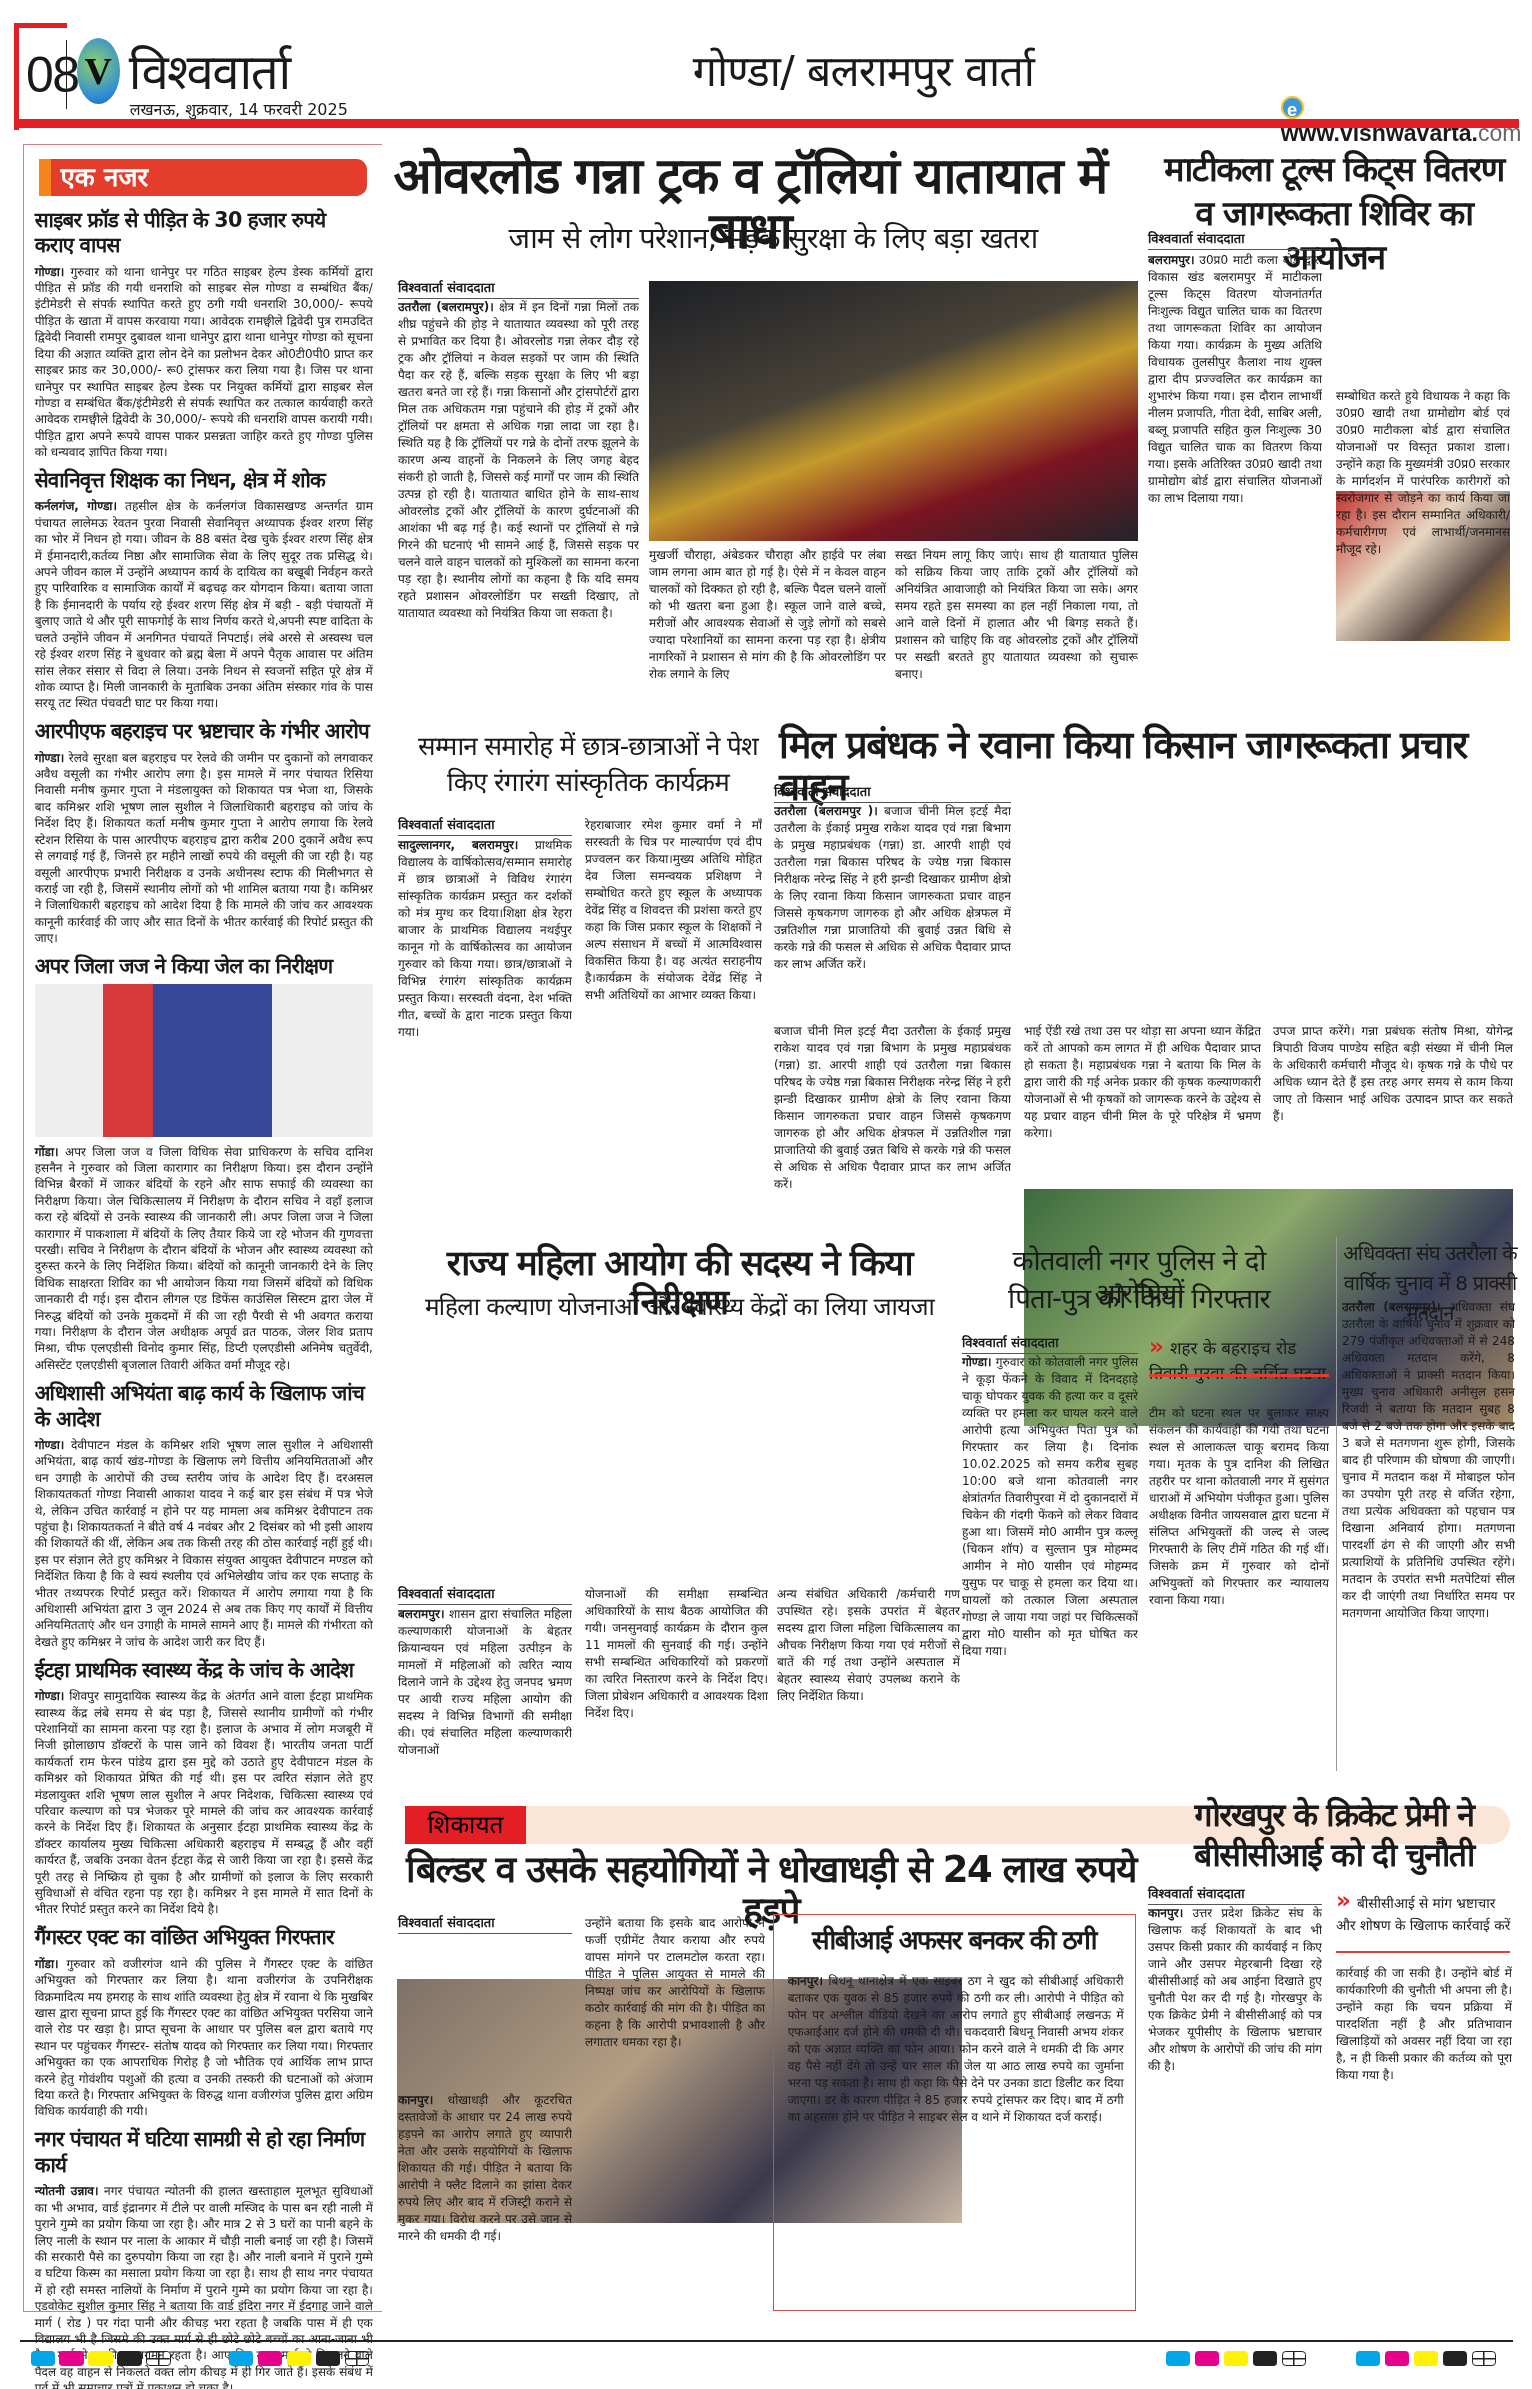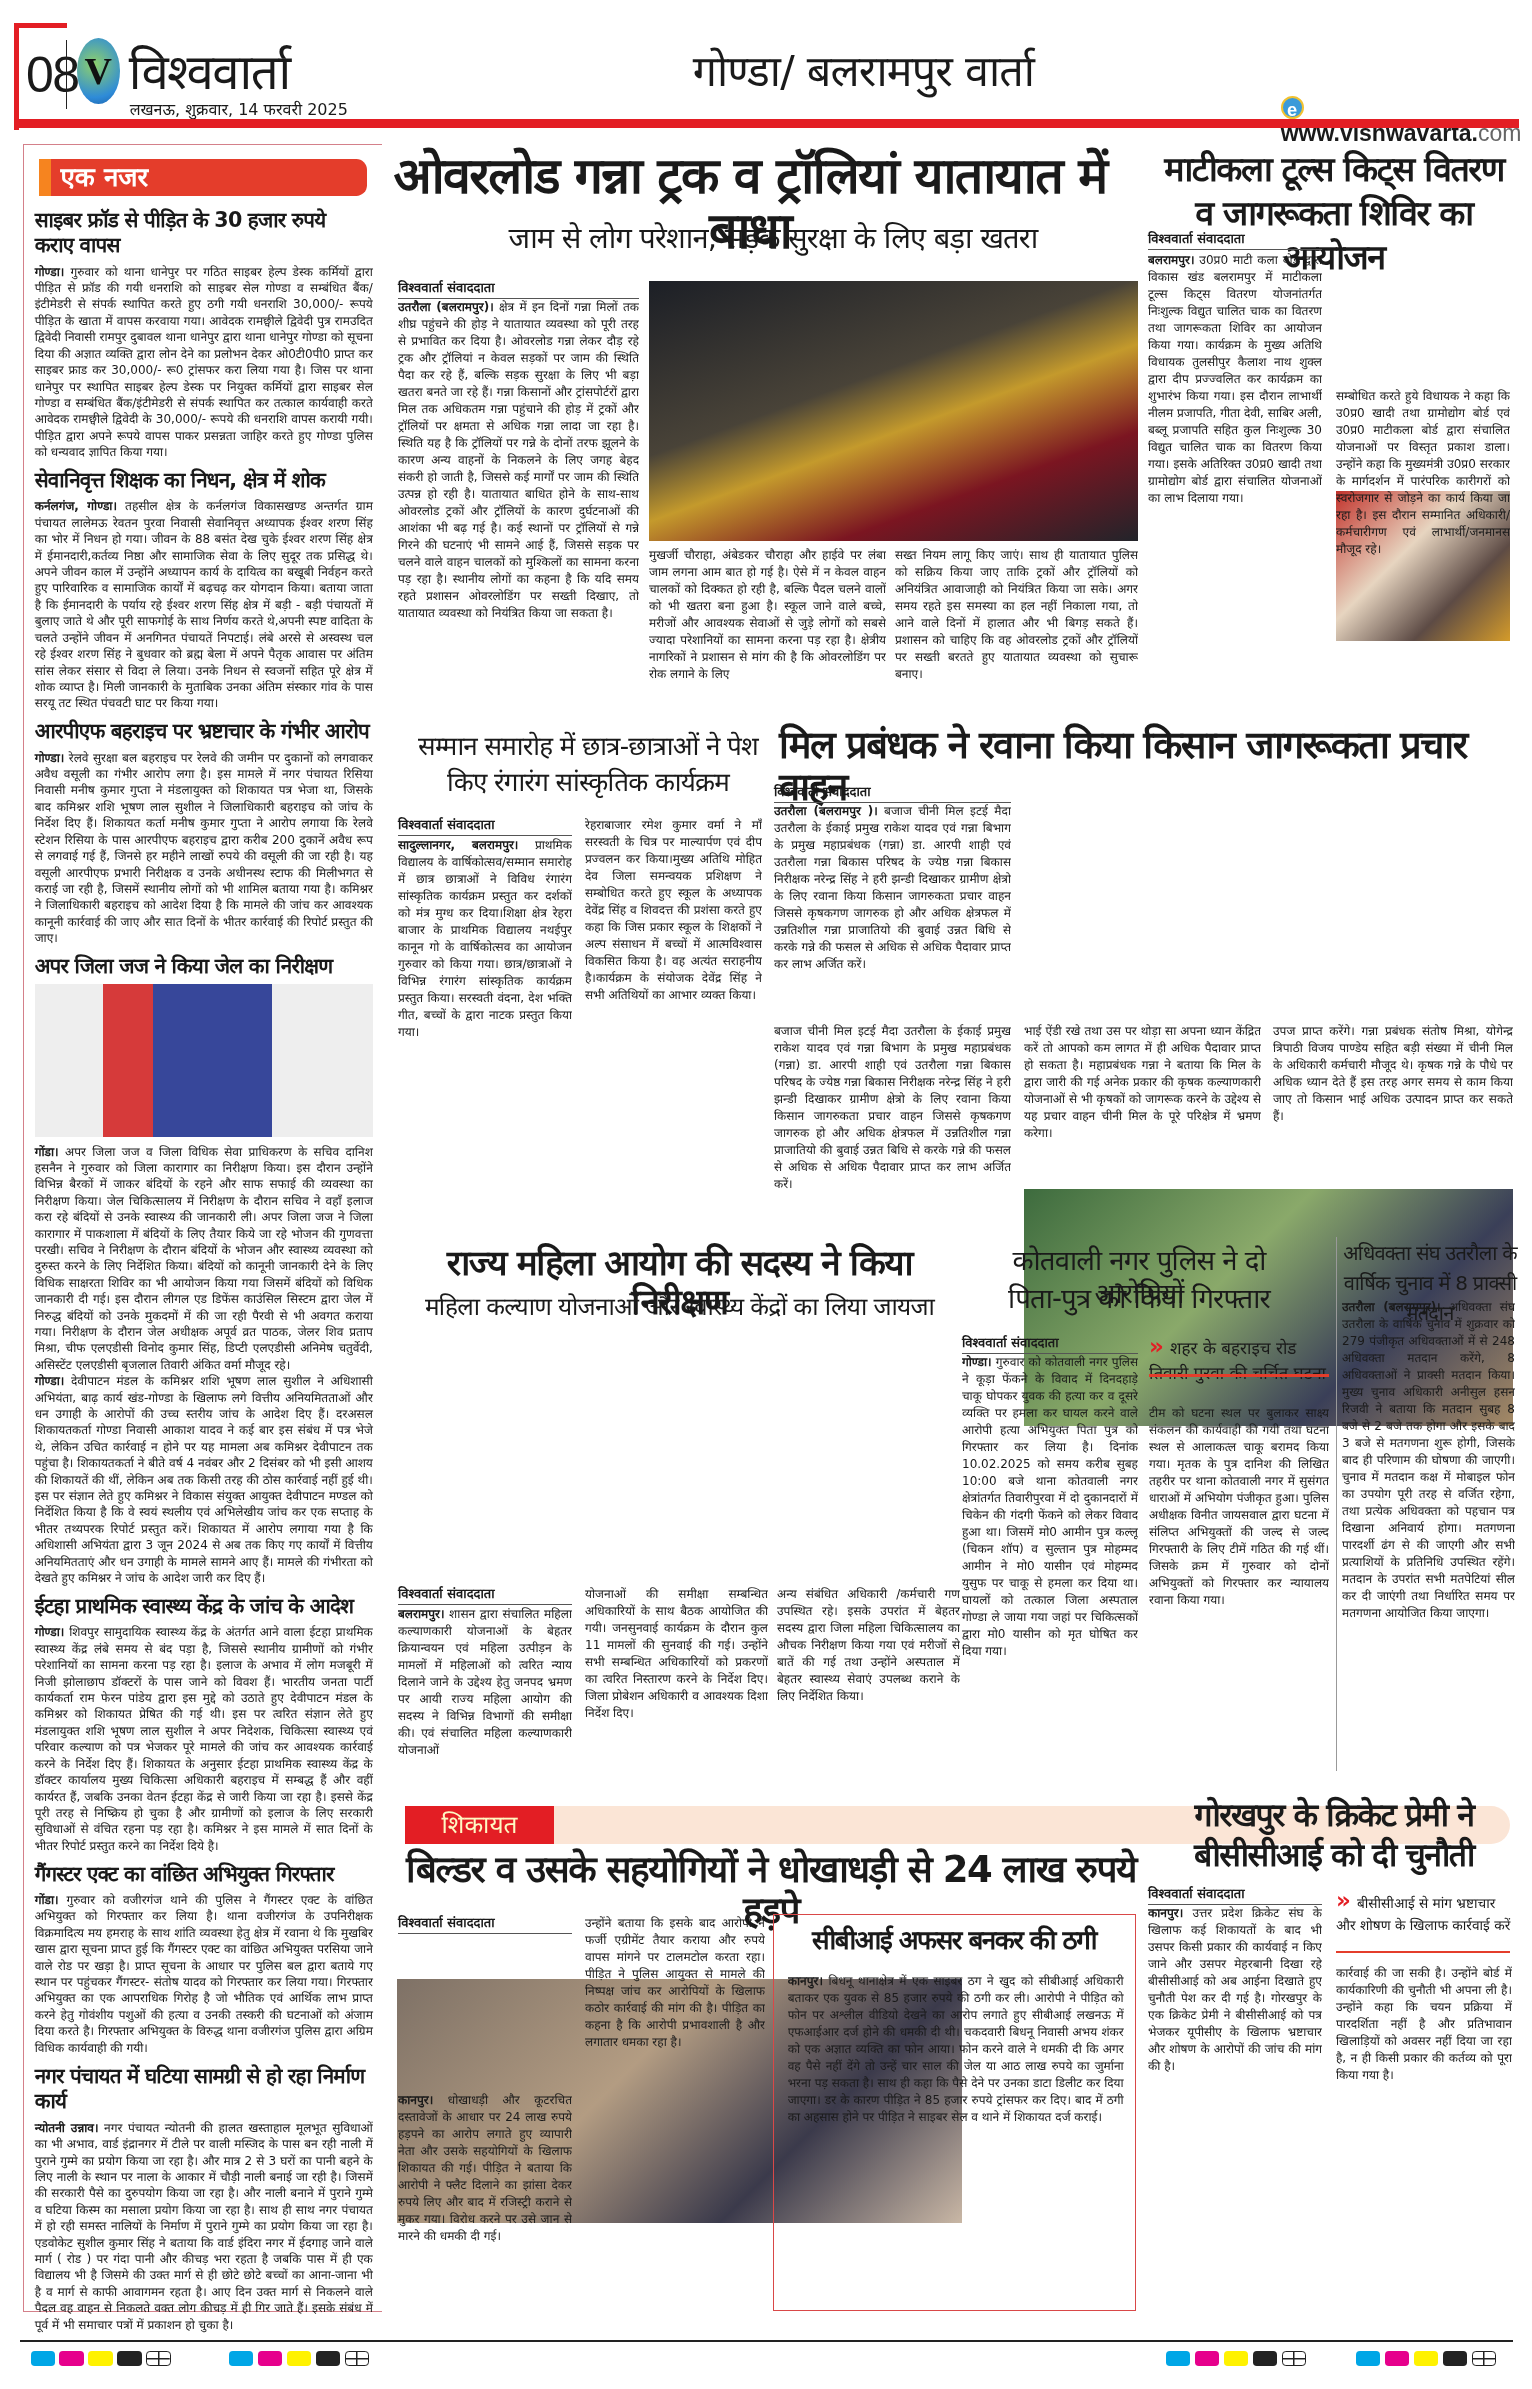--- a/index.html
+++ b/index.html
@@ -33,21 +33,21 @@
 .head{position:absolute;font-weight:700;letter-spacing:-1.5px;line-height:1.1}
 .sub{position:absolute;letter-spacing:-0.8px;line-height:1.2}
 .byline{position:absolute;font-size:13px;font-weight:700;border-bottom:1.1px solid #555;padding-bottom:2.3px}
 .body{position:absolute;font-size:12px;line-height:17px;text-align:justify}
 .body b{font-weight:700}
 .colrule{position:absolute;width:0.8px;background:#999}
 .pointer{position:absolute;font-size:17px;line-height:1.4}
 .pointer .chev{color:#e31e24;font-weight:700;font-size:23px;margin-right:6.1px}
 .redline{position:absolute;height:3.1px;background:#e43d2b}
 .complaint{position:absolute;left:405px;top:1806px;width:1105px;height:38px;background:#fbe5d6;border-radius:0 19px 19px 0}
-.complaint .tag{position:absolute;left:0;top:0;width:149px;height:38px;background:#e31e24;color:#fef9c3;font-size:24.4px;text-align:center;line-height:38px}
+.complaint .tag{position:absolute;left:0;top:0;width:121px;height:38px;background:#e31e24;color:#000000;font-size:24.4px;text-align:center;line-height:38px}
 .complaint .txt{position:absolute;left:164px;top:3.1px;font-size:24.4px;letter-spacing:-0.8px}
 .cbi{position:absolute;left:773px;top:1914px;width:363px;height:397px;border:1.5px solid #d94848}
 .reg{position:absolute;display:flex;gap:4.6px}
 .reg i{display:block;width:24.4px;height:15.3px;border-radius:3.8px}
 .reg .grid{border:1.5px solid #222;background:linear-gradient(#222,#222) center/1.5px 100% no-repeat,linear-gradient(#222,#222) center/100% 1.5px no-repeat}
 .bottomrule{position:absolute;left:20px;top:2340px;width:1493px;height:1.5px;background:#222}
 </style>
 </head>
 <body>
 
@@ -69,20 +69,21 @@
   <div id="left-stories">
       <div class="lh">साइबर फ्रॉड से पीड़ित के 30 हजार रुपये कराए वापस</div>
       <div class="lp"><b>गोण्डा।</b><span> गुरुवार को थाना धानेपुर पर गठित साइबर हेल्प डेस्क कर्मियों द्वारा पीड़ित से फ्रॉड की गयी धनराशि को साइबर सेल गोण्डा व सम्बंधित बैंक/ इंटीमेडरी से संपर्क स्थापित करते हुए ठगी गयी धनराशि 30,000/- रूपये पीड़ित के खाता में वापस करवाया गया। आवेदक रामछ्वीले द्विवेदी पुत्र रामउदित द्विवेदी निवासी रामपुर दुबावल थाना धानेपुर द्वारा थाना धानेपुर गोण्डा को सूचना दिया की अज्ञात व्यक्ति द्वारा लोन देने का प्रलोभन देकर ओ0टी0पी0 प्राप्त कर साइबर फ्राड कर 30,000/- रू0 ट्रांसफर करा लिया गया है। जिस पर थाना धानेपुर पर स्थापित साइबर हेल्प डेस्क पर नियुक्त कर्मियों द्वारा साइबर सेल गोण्डा व सम्बंधित बैंक/इंटीमेडरी से संपर्क स्थापित कर तत्काल कार्यवाही करते आवेदक रामछ्वीले द्विवेदी के 30,000/- रूपये की धनराशि वापस करायी गयी। पीड़ित द्वारा अपने रूपये वापस पाकर प्रसन्नता जाहिर करते हुए गोण्डा पुलिस को धन्यवाद ज्ञापित किया गया।</span></div>
       <div class="lh">सेवानिवृत्त शिक्षक का निधन, क्षेत्र में शोक</div>
       <div class="lp"><b>कर्नलगंज, गोण्डा।</b><span> तहसील क्षेत्र के कर्नलगंज विकासखण्ड अन्तर्गत ग्राम पंचायत लालेमऊ रेवतन पुरवा निवासी सेवानिवृत्त अध्यापक ईश्वर शरण सिंह का भोर में निधन हो गया। जीवन के 88 बसंत देख चुके ईश्वर शरण सिंह क्षेत्र में ईमानदारी,कर्तव्य निष्ठा और सामाजिक सेवा के लिए सुदूर तक प्रसिद्ध थे। अपने जीवन काल में उन्होंने अध्यापन कार्य के दायित्व का बखूबी निर्वहन करते हुए पारिवारिक व सामाजिक कार्यों में बढ़चढ़ कर योगदान किया। बताया जाता है कि ईमानदारी के पर्याय रहे ईश्वर शरण सिंह क्षेत्र में बड़ी - बड़ी पंचायतों में बुलाए जाते थे और पूरी साफगोई के साथ निर्णय करते थे,अपनी स्पष्ट वादिता के चलते उन्होंने जीवन में अनगिनत पंचायतें निपटाई। लंबे अरसे से अस्वस्थ चल रहे ईश्वर शरण सिंह ने बुधवार को ब्रह्म बेला में अपने पैतृक आवास पर अंतिम सांस लेकर संसार से विदा ले लिया। उनके निधन से स्वजनों सहित पूरे क्षेत्र में शोक व्याप्त है। मिली जानकारी के मुताबिक उनका अंतिम संस्कार गांव के पास सरयू तट स्थित पंचवटी घाट पर किया गया।</span></div>
       <div class="lh">आरपीएफ बहराइच पर भ्रष्टाचार के गंभीर आरोप</div>
       <div class="lp"><b>गोण्डा।</b><span> रेलवे सुरक्षा बल बहराइच पर रेलवे की जमीन पर दुकानों को लगवाकर अवैध वसूली का गंभीर आरोप लगा है। इस मामले में नगर पंचायत रिसिया निवासी मनीष कुमार गुप्ता ने मंडलायुक्त को शिकायत पत्र भेजा था, जिसके बाद कमिश्नर शशि भूषण लाल सुशील ने जिलाधिकारी बहराइच को जांच के निर्देश दिए हैं। शिकायत कर्ता मनीष कुमार गुप्ता ने आरोप लगाया कि रेलवे स्टेशन रिसिया के पास आरपीएफ बहराइच द्वारा करीब 200 दुकानें अवैध रूप से लगवाई गई हैं, जिनसे हर महीने लाखों रुपये की वसूली की जा रही है। यह वसूली आरपीएफ प्रभारी निरीक्षक व उनके अधीनस्थ स्टाफ की मिलीभगत से कराई जा रही है, जिसमें स्थानीय लोगों को भी शामिल बताया गया है। कमिश्नर ने जिलाधिकारी बहराइच को आदेश दिया है कि मामले की जांच कर आवश्यक कानूनी कार्रवाई की जाए और सात दिनों के भीतर कार्रवाई की रिपोर्ट प्रस्तुत की जाए।</span></div>
       <div class="lh">अपर जिला जज ने किया जेल का निरीक्षण</div>
       <div class="photo jail" style="height: 153px; margin: 3.1px 9.2px 6.1px 10.7px;"></div>
       <div class="lp"><b>गोंडा।</b><span> अपर जिला जज व जिला विधिक सेवा प्राधिकरण के सचिव दानिश हसनैन ने गुरुवार को जिला कारागार का निरीक्षण किया। इस दौरान उन्होंने विभिन्न बैरकों में जाकर बंदियों के रहने और साफ सफाई की व्यवस्था का निरीक्षण किया। जेल चिकित्सालय में निरीक्षण के दौरान सचिव ने वहाँ इलाज करा रहे बंदियों से उनके स्वास्थ्य की जानकारी ली। अपर जिला जज ने जिला कारागार में पाकशाला में बंदियों के लिए तैयार किये जा रहे भोजन की गुणवत्ता परखी। सचिव ने निरीक्षण के दौरान बंदियों के भोजन और स्वास्थ्य व्यवस्था को दुरुस्त करने के लिए निर्देशित किया। बंदियों को कानूनी जानकारी देने के लिए विधिक साक्षरता शिविर का भी आयोजन किया गया जिसमें बंदियों को विधिक जानकारी दी गई। इस दौरान लीगल एड डिफेंस काउंसिल सिस्टम द्वारा जेल में निरुद्ध बंदियों को उनके मुकदमों में की जा रही पैरवी से भी अवगत कराया गया। निरीक्षण के दौरान जेल अधीक्षक अपूर्व व्रत पाठक, जेलर शिव प्रताप मिश्रा, चीफ एलएडीसी विनोद कुमार सिंह, डिप्टी एलएडीसी अनिमेष चतुर्वेदी, असिस्टेंट एलएडीसी बृजलाल तिवारी अंकित वर्मा मौजूद रहे।</span></div>
+      <div class="lh">अधिशासी अभियंता बाढ़ कार्य के खिलाफ जांच के आदेश</div>
       <div class="lp"><b>गोण्डा।</b><span>  देवीपाटन मंडल के कमिश्नर शशि भूषण लाल सुशील ने अधिशासी अभियंता, बाढ़ कार्य खंड-गोण्डा के खिलाफ लगे वित्तीय अनियमितताओं और धन उगाही के आरोपों की उच्च स्तरीय जांच के आदेश दिए हैं। दरअसल शिकायतकर्ता गोण्डा निवासी आकाश यादव ने कई बार इस संबंध में पत्र भेजे थे, लेकिन उचित कार्रवाई न होने पर यह मामला अब कमिश्नर देवीपाटन तक पहुंचा है। शिकायतकर्ता ने बीते वर्ष 4 नवंबर और 2 दिसंबर को भी इसी आशय की शिकायतें की थीं, लेकिन अब तक किसी तरह की ठोस कार्रवाई नहीं हुई थी। इस पर संज्ञान लेते हुए कमिश्नर ने विकास संयुक्त आयुक्त देवीपाटन मण्डल को निर्देशित किया है कि वे स्वयं स्थलीय एवं अभिलेखीय जांच कर एक सप्ताह के भीतर तथ्यपरक रिपोर्ट प्रस्तुत करें। शिकायत में आरोप लगाया गया है कि अधिशासी अभियंता द्वारा 3 जून 2024 से अब तक किए गए कार्यों में वित्तीय अनियमितताएं और धन उगाही के मामले सामने आए हैं। मामले की गंभीरता को देखते हुए कमिश्नर ने जांच के आदेश जारी कर दिए हैं।</span></div>
       <div class="lh">ईटहा प्राथमिक स्वास्थ्य केंद्र के जांच के आदेश</div>
       <div class="lp"><b>गोण्डा।</b><span> शिवपुर सामुदायिक स्वास्थ्य केंद्र के अंतर्गत आने वाला ईटहा प्राथमिक स्वास्थ्य केंद्र लंबे समय से बंद पड़ा है, जिससे स्थानीय ग्रामीणों को गंभीर परेशानियों का सामना करना पड़ रहा है। इलाज के अभाव में लोग मजबूरी में निजी झोलाछाप डॉक्टरों के पास जाने को विवश हैं। भारतीय जनता पार्टी कार्यकर्ता राम फेरन पांडेय द्वारा इस मुद्दे को उठाते हुए देवीपाटन मंडल के कमिश्नर को शिकायत प्रेषित की गई थी। इस पर त्वरित संज्ञान लेते हुए मंडलायुक्त शशि भूषण लाल सुशील ने अपर निदेशक, चिकित्सा स्वास्थ्य एवं परिवार कल्याण को पत्र भेजकर पूरे मामले की जांच कर आवश्यक कार्रवाई करने के निर्देश दिए हैं। शिकायत के अनुसार ईटहा प्राथमिक स्वास्थ्य केंद्र के डॉक्टर कार्यालय मुख्य चिकित्सा अधिकारी बहराइच में सम्बद्ध हैं और वहीं कार्यरत हैं, जबकि उनका वेतन ईटहा केंद्र से जारी किया जा रहा है। इससे केंद्र पूरी तरह से निष्क्रिय हो चुका है और ग्रामीणों को इलाज के लिए सरकारी सुविधाओं से वंचित रहना पड़ रहा है। कमिश्नर ने इस मामले में सात दिनों के भीतर रिपोर्ट प्रस्तुत करने का निर्देश दिये है।</span></div>
       <div class="lh">गैंगस्टर एक्ट का वांछित अभियुक्त गिरफ्तार</div>
       <div class="lp"><b>गोंडा।</b><span> गुरुवार को वजीरगंज थाने की पुलिस ने गैंगस्टर एक्ट के वांछित अभियुक्त को गिरफ्तार कर लिया है। थाना वजीरगंज के उपनिरीक्षक विक्रमादित्य मय हमराह के साथ शांति व्यवस्था हेतु क्षेत्र में रवाना थे कि मुखबिर खास द्वारा सूचना प्राप्त हुई कि गैंगस्टर एक्ट का वांछित अभियुक्त परसिया जाने वाले रोड पर खड़ा है। प्राप्त सूचना के आधार पर पुलिस बल द्वारा बताये गए स्थान पर पहुंचकर गैंगस्टर- संतोष यादव को गिरफ्तार कर लिया गया। गिरफ्तार अभियुक्त का एक आपराधिक गिरोह है जो भौतिक एवं आर्थिक लाभ प्राप्त करने हेतु गोवंशीय पशुओं की हत्या व उनकी तस्करी की घटनाओं को अंजाम दिया करते है। गिरफ्तार अभियुक्त के विरुद्ध थाना वजीरगंज पुलिस द्वारा अग्रिम विधिक कार्यवाही की गयी।</span></div>
       <div class="lh">नगर पंचायत में घटिया सामग्री से हो रहा निर्माण कार्य</div>
       <div class="lp"><b>न्योतनी उन्नाव।</b><span> नगर पंचायत न्योतनी की हालत खस्ताहाल मूलभूत सुविधाओं का भी अभाव, वार्ड इंद्रानगर में टीले पर वाली मस्जिद के पास बन रही नाली में पुराने गुम्मे का प्रयोग किया जा रहा है। और मात्र 2 से 3 घरों का पानी बहने के लिए नाली के स्थान पर नाला के आकार में चौड़ी नाली बनाई जा रही है। जिसमें की सरकारी पैसे का दुरुपयोग किया जा रहा है। और नाली बनाने में पुराने गुम्मे व घटिया किस्म का मसाला प्रयोग किया जा रहा है। साथ ही साथ नगर पंचायत में हो रही समस्त नालियों के निर्माण में पुराने गुम्मे का प्रयोग किया जा रहा है। एडवोकेट सुशील कुमार सिंह ने बताया कि वार्ड इंदिरा नगर में ईदगाह जाने वाले मार्ग ( रोड ) पर गंदा पानी और कीचड़ भरा रहता है जबकि पास में ही एक विद्यालय भी है जिसमे की उक्त मार्ग से ही छोटे छोटे बच्चों का आना-जाना भी है व मार्ग से काफी आवागमन रहता है। आए दिन उक्त मार्ग से निकलने वाले पैदल वह वाहन से निकलते वक्त लोग कीचड़ में ही गिर जाते हैं। इसके संबंध में पूर्व में भी समाचार पत्रों में प्रकाशन हो चुका है।</span></div>
     </div>
 </div>
 

